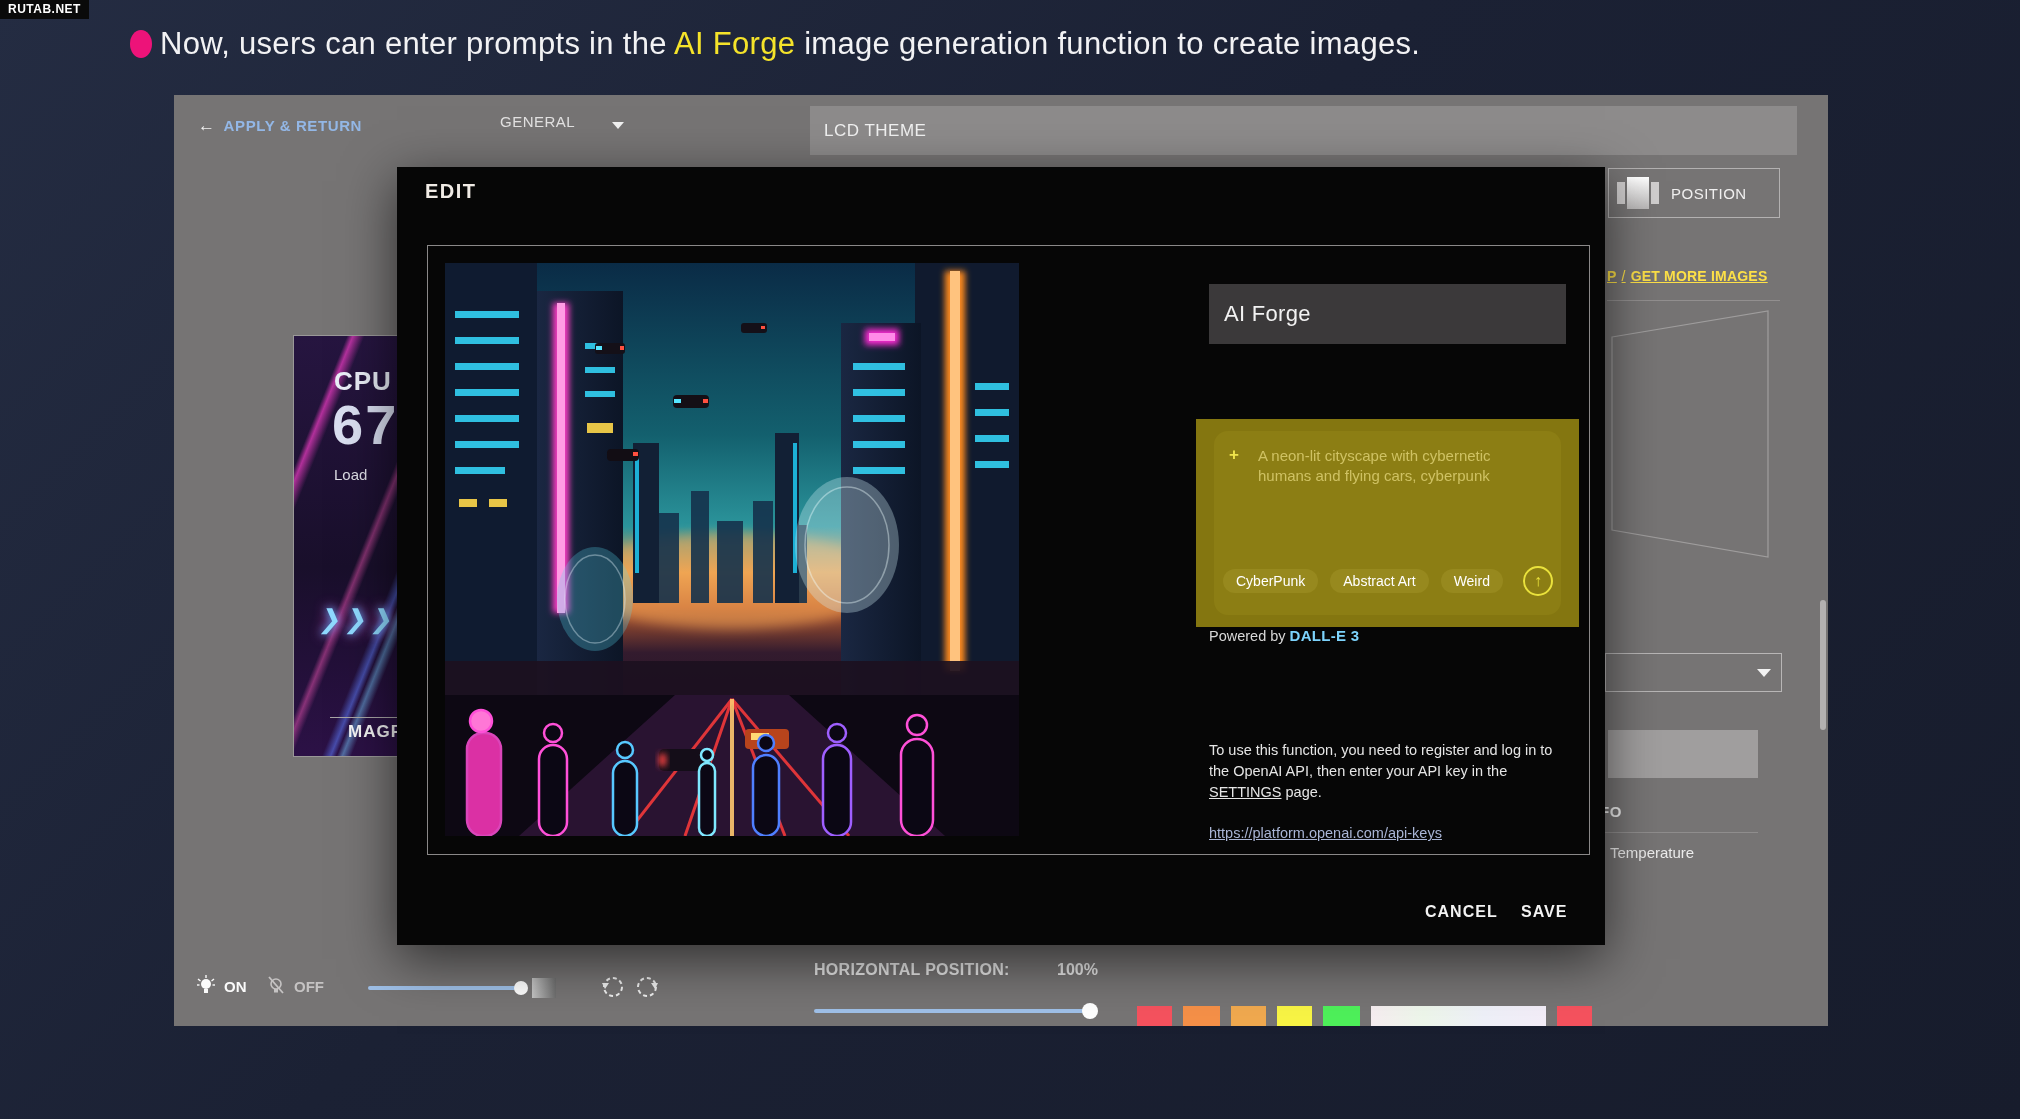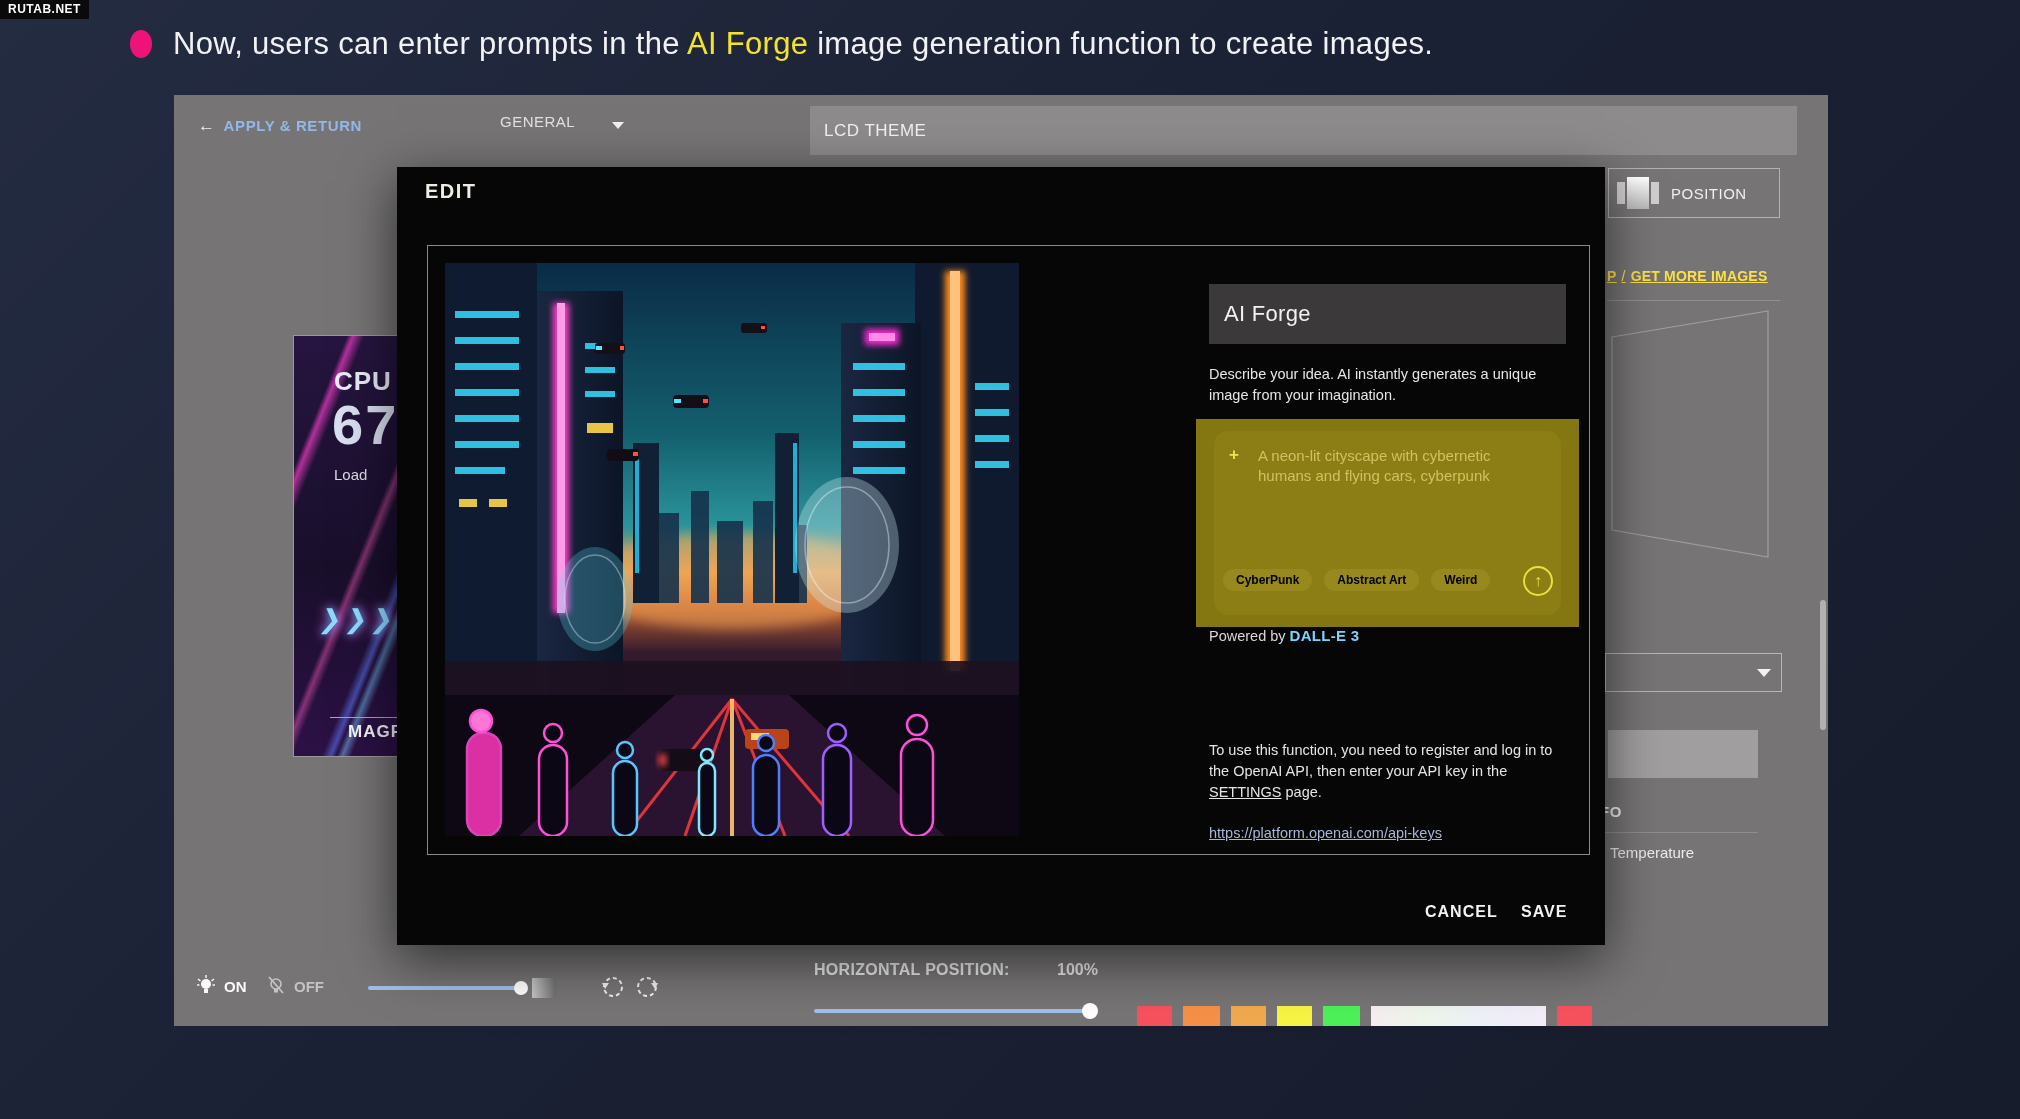--- a/index.html
+++ b/index.html
@@ -4,21 +4,21 @@
 <style>
   * { margin:0; padding:0; box-sizing:border-box; }
   body { width:2020px; height:1119px; overflow:hidden;
          background:linear-gradient(135deg,#242c42 0%,#1b2134 45%,#171c2c 100%);
          font-family:"Liberation Sans", sans-serif; }
   .stage { position:relative; width:2020px; height:1119px; }
 
   
   .watermark { position:absolute; left:0; top:0; background:#0a0a0a; color:#fff;
                font-size:12px; font-weight:bold; padding:2px 8px 3px; letter-spacing:.5px; }
-  .caption-row { position:absolute; left:130px; top:26px; display:flex; align-items:center; gap:21px; }
+  .caption-row { position:absolute; left:130px; top:26px; display:flex; align-items:center; gap:8px; }
   .bullet { width:22px; height:28px; border-radius:50%; background:#ed1379; flex:0 0 auto; }
   .caption-text { font-size:31px; color:#f2f2f4; white-space:nowrap; letter-spacing:.3px; }
   .caption-text .hl { color:#f5e32a; }
 
   
   .app-window { position:absolute; left:174px; top:95px; width:1654px; height:931px;
                 background:#767474; overflow:hidden; }
   .apply-return { position:absolute; left:24px; top:21px; color:#93b7e6; font-size:15px;
                   font-weight:bold; letter-spacing:.6px; cursor:pointer; white-space:nowrap; }
   .apply-return .arrow { color:#f2f2f2; margin-right:8px; font-weight:normal; font-size:17px; }
@@ -115,21 +115,21 @@
                padding-left:15px; letter-spacing:.3px; }
   .af-desc { position:absolute; left:781px; top:118px; width:332px; color:#e6e6e6;
              font-size:14.5px; line-height:1.42; }
   .af-panel { position:absolute; left:768px; top:173px; width:383px; height:208px; background:#847610; }
   .af-textarea { position:absolute; left:18px; top:12px; width:347px; height:184px;
                  background:#8c7e14; border-radius:14px; cursor:text; }
   .af-plus { position:absolute; left:33px; top:26px; color:#efe44c; font-size:17px; font-weight:bold; }
   .af-prompt { position:absolute; left:62px; top:27px; width:272px; color:#cfc263;
                font-size:15px; line-height:1.35; }
   .af-chips { position:absolute; left:27px; top:150px; display:flex; gap:12px; }
-  .chip { background:#97891e; color:#000000; font-size:12px; font-weight:bold;
+  .chip { background:#97891e; color:#ffffff; font-size:14px; font-weight:normal;
           padding:4px 13px; border-radius:14px; cursor:pointer; white-space:nowrap; }
   .af-send { position:absolute; left:327px; top:147px; width:30px; height:30px; border-radius:50%;
              border:2px solid #eae23c; color:#eae23c; font-size:16px; font-weight:bold;
              display:flex; align-items:center; justify-content:center; cursor:pointer; }
   .af-powered { position:absolute; left:781px; top:381px; color:#d8d8d8; font-size:14.5px; }
   .af-powered b { color:#7dd3fc; font-size:15px; letter-spacing:.3px; }
   .af-note { position:absolute; left:781px; top:494px; width:362px; color:#e5e5e5;
              font-size:14.5px; line-height:1.45; }
   .af-note .lnk { text-decoration:underline; cursor:pointer; }
   .af-url { position:absolute; left:781px; top:579px; color:#a9b5d5; font-size:14.5px;
@@ -393,21 +393,20 @@
               <rect x="378" y="482" width="28" height="91" rx="14"></rect>
             </g>
           <g stroke="#ff50d8">
               <circle cx="472" cy="462" r="10"></circle>
               <rect x="456" y="476" width="32" height="97" rx="16"></rect>
             </g>
         </g>
       </svg>
 
       <div class="af-header">AI Forge</div>
-      <div class="af-desc">Describe your idea. AI instantly generates a unique image from your imagination.</div>
 
       <div class="af-panel">
         <div class="af-textarea"></div>
         <div class="af-plus">+</div>
         <div class="af-prompt">A neon-lit cityscape with cybernetic humans and flying cars, cyberpunk</div>
         <div class="af-chips" id="tags">
             <span class="chip">CyberPunk</span>
             <span class="chip">Abstract Art</span>
             <span class="chip">Weird</span>
           </div>

